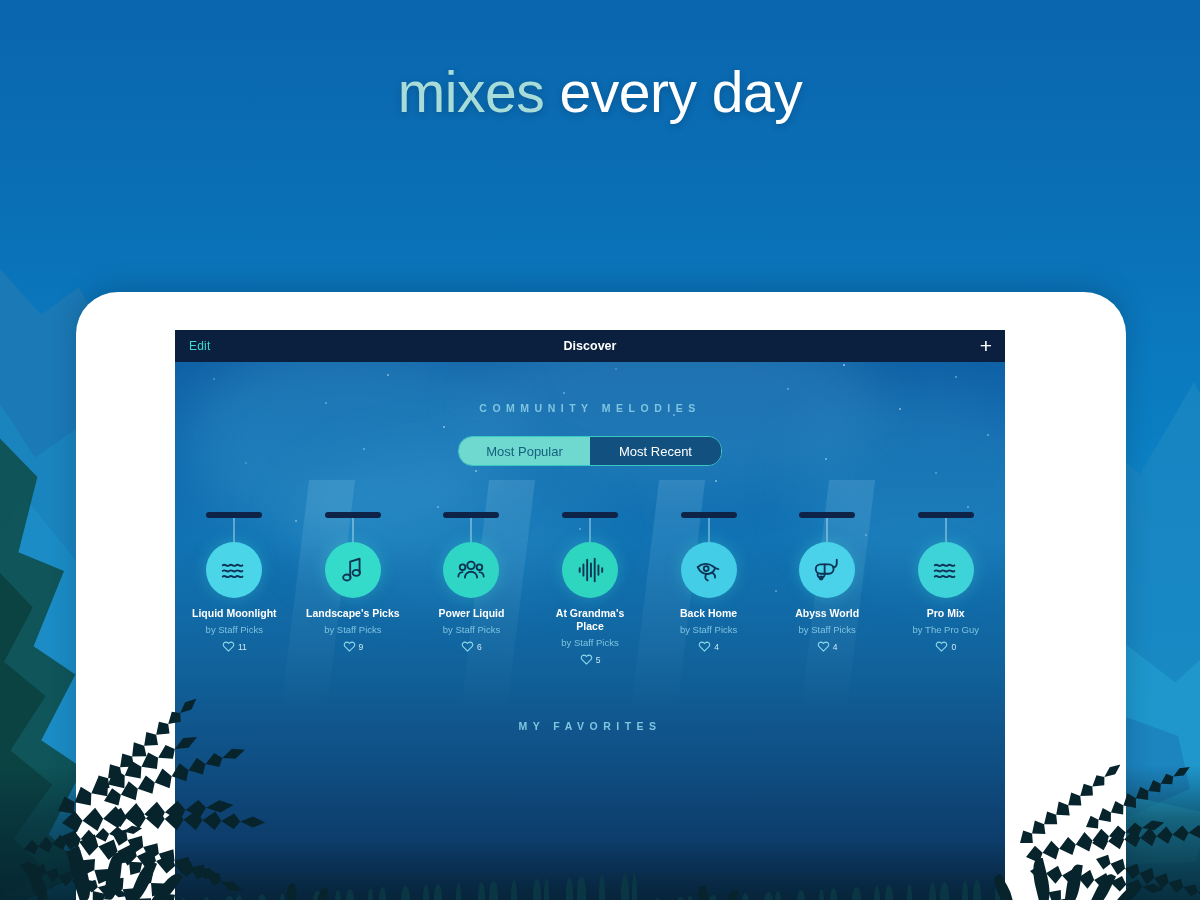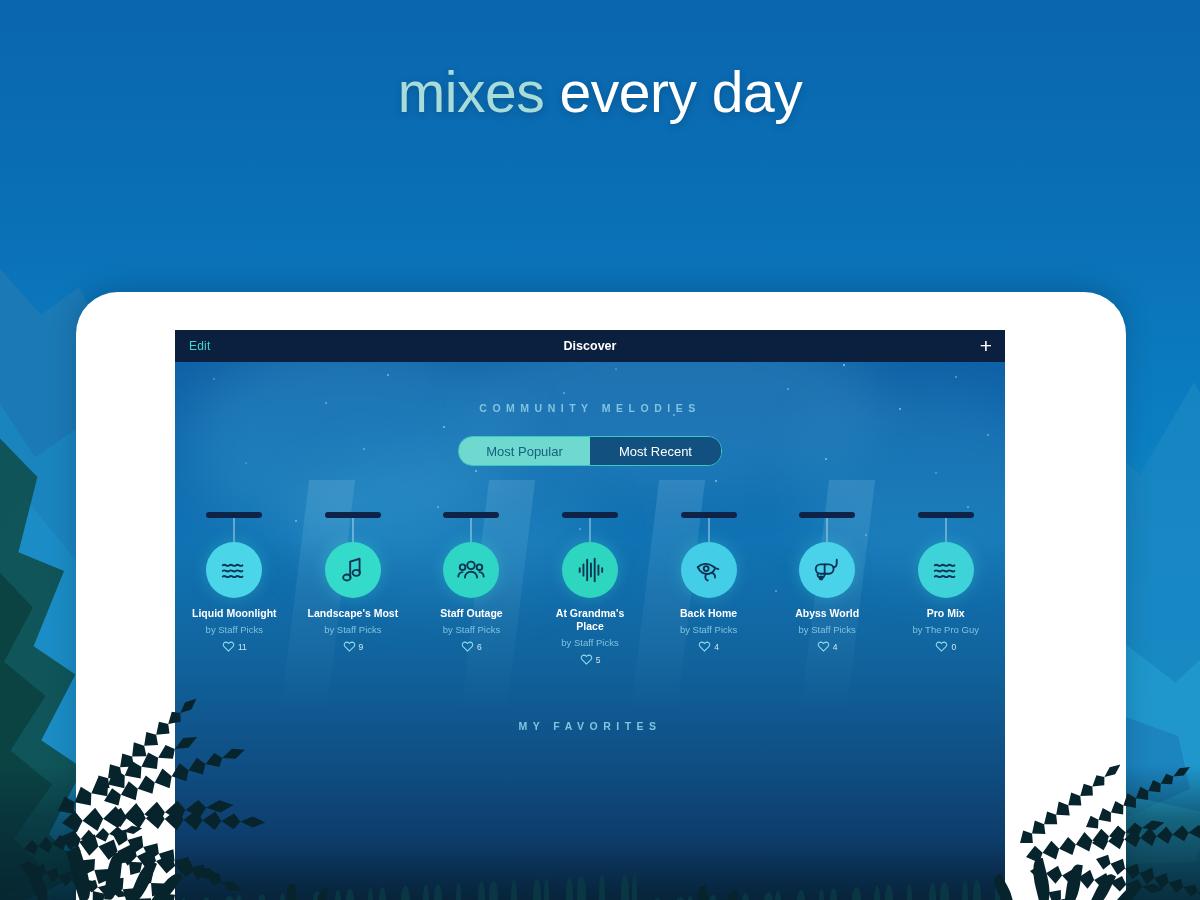--- a/index.html
+++ b/index.html
@@ -237,21 +237,21 @@
         <div class="melody">
           <div class="lampbar"></div>
      <div class="cord"></div>
      <div class="bulb" style="background:#34dbcb">
             <svg xmlns="http://www.w3.org/2000/svg" width="30" height="30" viewBox="0 0 32 32" fill="none" stroke="#0d3356" stroke-width="2" stroke-linecap="round" stroke-linejoin="round">
               <path d="M13 24V7l10-3v15"></path>
               <ellipse cx="9.5" cy="24" rx="4" ry="3.2"></ellipse>
               <ellipse cx="19.5" cy="19" rx="4" ry="3.2"></ellipse>
             </svg>
           </div>
-     <div class="mTitle">Landscape's Most</div>
+     <div class="mTitle">Landscape's Picks</div>
      <div class="mAuthor">by Staff Picks</div>
      <div class="mLikes">
        <svg xmlns="http://www.w3.org/2000/svg" width="13" height="13" viewBox="0 0 24 24" fill="none" stroke="#8fd9ec" stroke-width="2">
               <path d="M12 20.5 3.8 12.4a4.9 4.9 0 0 1 0-7 4.9 4.9 0 0 1 7 0l1.2 1.2 1.2-1.2a4.9 4.9 0 0 1 7 0 4.9 4.9 0 0 1 0 7z"></path>
             </svg>
        <span class="cnt">9</span>
      </div>
         </div>
         <div class="melody">
           <div class="lampbar"></div>
@@ -259,21 +259,21 @@
      <div class="bulb" style="background:#2fd6c6">
             <svg xmlns="http://www.w3.org/2000/svg" width="30" height="30" viewBox="0 0 32 32" fill="none" stroke="#0d3356" stroke-width="2" stroke-linecap="round" stroke-linejoin="round">
               <circle cx="16" cy="11" r="4"></circle>
               <path d="M9.5 24c0-3.6 2.9-6.2 6.5-6.2s6.5 2.6 6.5 6.2"></path>
               <circle cx="7" cy="13" r="3"></circle>
               <path d="M2.5 23c0-2.8 2-4.8 4.5-4.8"></path>
               <circle cx="25" cy="13" r="3"></circle>
               <path d="M29.5 23c0-2.8-2-4.8-4.5-4.8"></path>
             </svg>
           </div>
-     <div class="mTitle">Staff Outage</div>
+     <div class="mTitle">Power Liquid</div>
      <div class="mAuthor">by Staff Picks</div>
      <div class="mLikes">
        <svg xmlns="http://www.w3.org/2000/svg" width="13" height="13" viewBox="0 0 24 24" fill="none" stroke="#8fd9ec" stroke-width="2">
               <path d="M12 20.5 3.8 12.4a4.9 4.9 0 0 1 0-7 4.9 4.9 0 0 1 7 0l1.2 1.2 1.2-1.2a4.9 4.9 0 0 1 7 0 4.9 4.9 0 0 1 0 7z"></path>
             </svg>
        <span class="cnt">6</span>
      </div>
         </div>
         <div class="melody">
           <div class="lampbar"></div>

